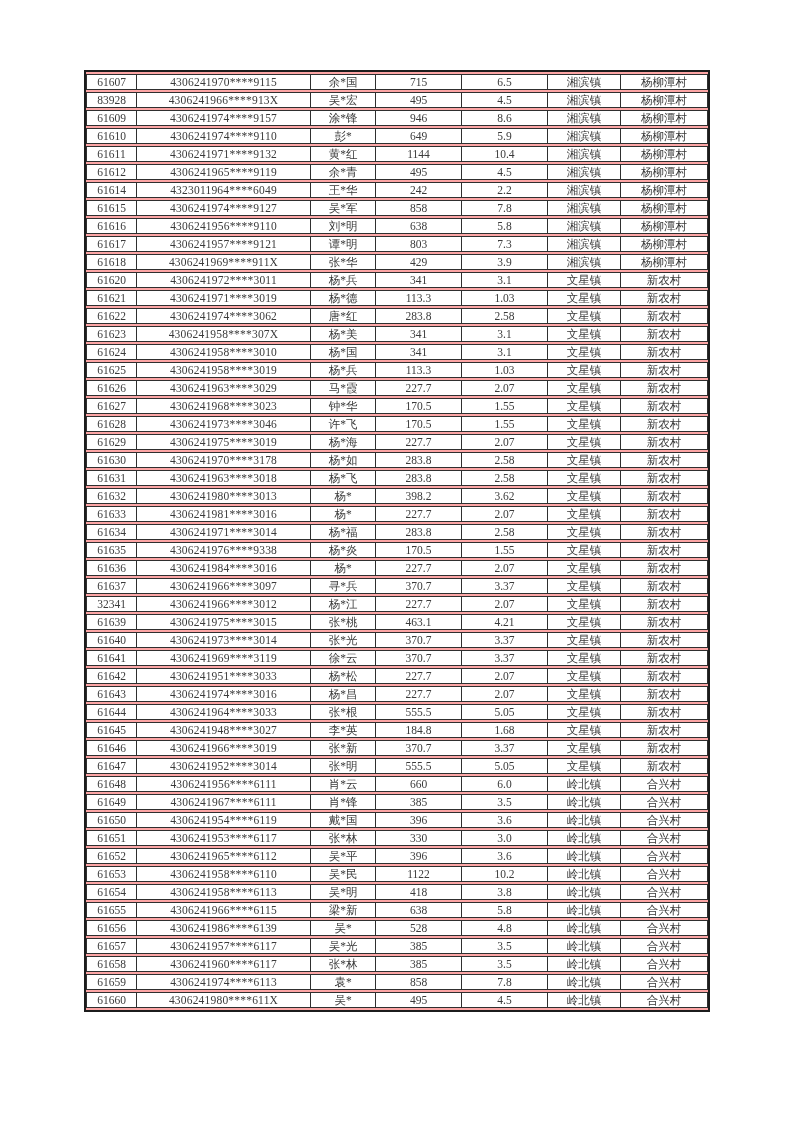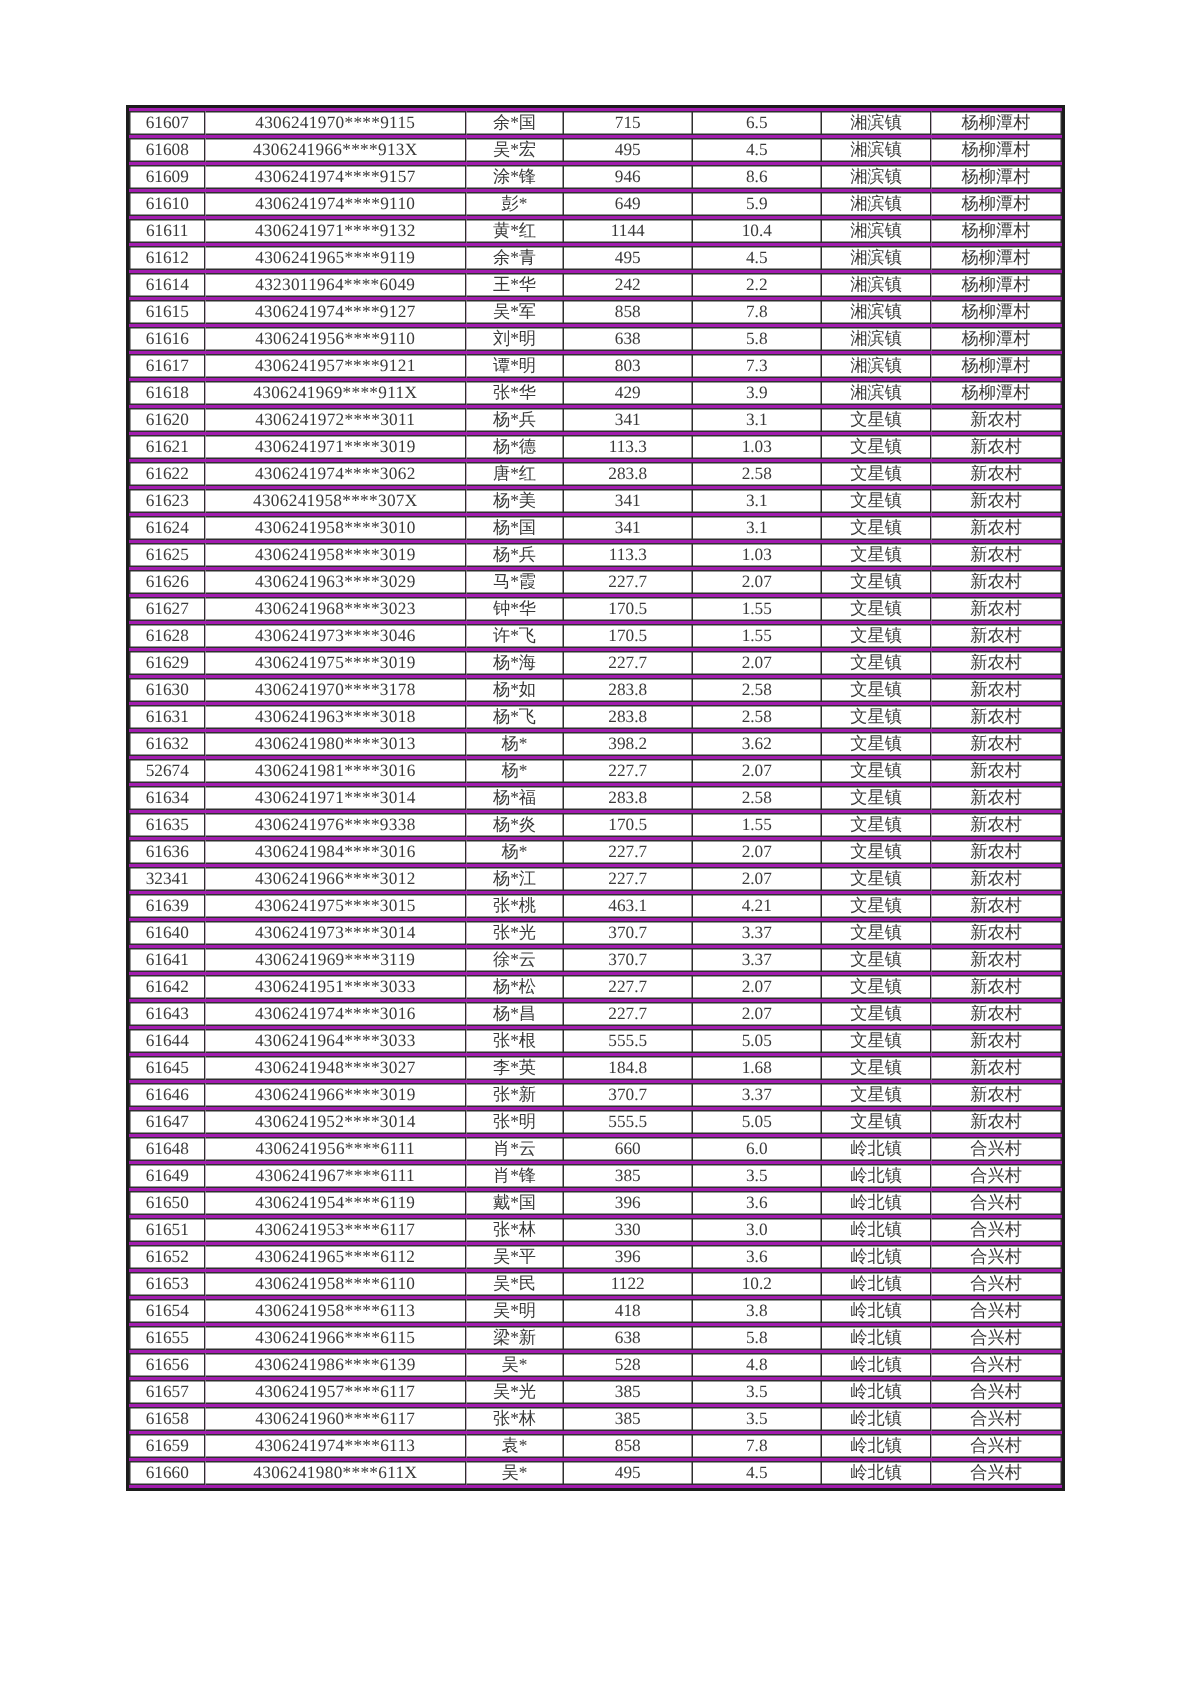--- a/index.html
+++ b/index.html
@@ -21,21 +21,21 @@
   }
   table.data-table {
     position: absolute;
     left: 84px;
     top: 70px;
     width: 626px;
     table-layout: fixed;
     border-collapse: separate;
     border-spacing: 0 2px;
     border: 2px solid #1c1c1c;
-    background: #a21caf;
+    background: #fca5a5;
   }
   table.data-table td {
     box-sizing: border-box;
     border: 1px solid #2f2f2f;
     border-left: none;
     height: 16px;
     line-height: 14px;
     padding: 0;
     font-size: 11.5px;
     color: #3a3a3a;
@@ -68,21 +68,21 @@
         <tr>
           <td class="col-seq">61607</td>
           <td class="col-id">4306241970****9115</td>
           <td class="col-name">余*国</td>
           <td class="col-amount">715</td>
           <td class="col-area">6.5</td>
           <td class="col-town">湘滨镇</td>
           <td class="col-village">杨柳潭村</td>
         </tr>
         <tr>
-          <td class="col-seq">61608</td>
+          <td class="col-seq">83928</td>
           <td class="col-id">4306241966****913X</td>
           <td class="col-name">吴*宏</td>
           <td class="col-amount">495</td>
           <td class="col-area">4.5</td>
           <td class="col-town">湘滨镇</td>
           <td class="col-village">杨柳潭村</td>
         </tr>
         <tr>
           <td class="col-seq">61609</td>
           <td class="col-id">4306241974****9157</td>
@@ -275,21 +275,21 @@
         <tr>
           <td class="col-seq">61632</td>
           <td class="col-id">4306241980****3013</td>
           <td class="col-name">杨*</td>
           <td class="col-amount">398.2</td>
           <td class="col-area">3.62</td>
           <td class="col-town">文星镇</td>
           <td class="col-village">新农村</td>
         </tr>
         <tr>
-          <td class="col-seq">52674</td>
+          <td class="col-seq">61633</td>
           <td class="col-id">4306241981****3016</td>
           <td class="col-name">杨*</td>
           <td class="col-amount">227.7</td>
           <td class="col-area">2.07</td>
           <td class="col-town">文星镇</td>
           <td class="col-village">新农村</td>
         </tr>
         <tr>
           <td class="col-seq">61634</td>
           <td class="col-id">4306241971****3014</td>
@@ -311,20 +311,29 @@
         <tr>
           <td class="col-seq">61636</td>
           <td class="col-id">4306241984****3016</td>
           <td class="col-name">杨*</td>
           <td class="col-amount">227.7</td>
           <td class="col-area">2.07</td>
           <td class="col-town">文星镇</td>
           <td class="col-village">新农村</td>
         </tr>
         <tr>
+          <td class="col-seq">61637</td>
+          <td class="col-id">4306241966****3097</td>
+          <td class="col-name">寻*兵</td>
+          <td class="col-amount">370.7</td>
+          <td class="col-area">3.37</td>
+          <td class="col-town">文星镇</td>
+          <td class="col-village">新农村</td>
+        </tr>
+        <tr>
           <td class="col-seq">32341</td>
           <td class="col-id">4306241966****3012</td>
           <td class="col-name">杨*江</td>
           <td class="col-amount">227.7</td>
           <td class="col-area">2.07</td>
           <td class="col-town">文星镇</td>
           <td class="col-village">新农村</td>
         </tr>
         <tr>
           <td class="col-seq">61639</td>

